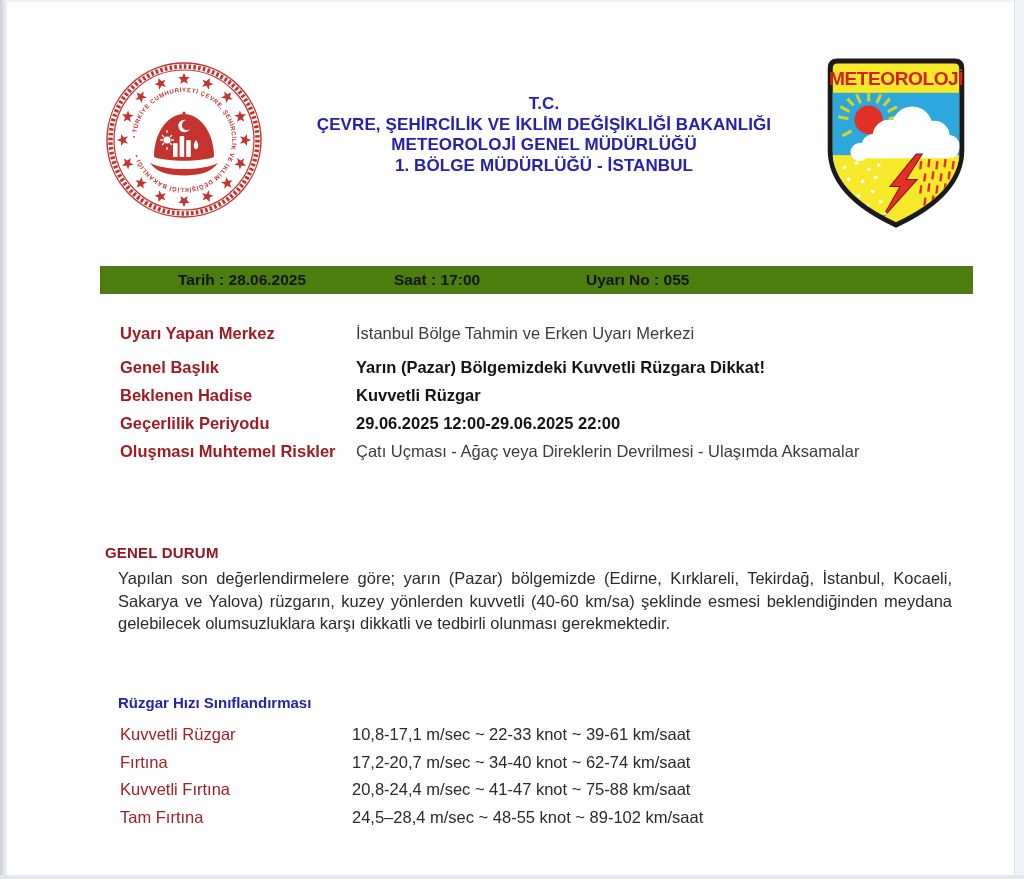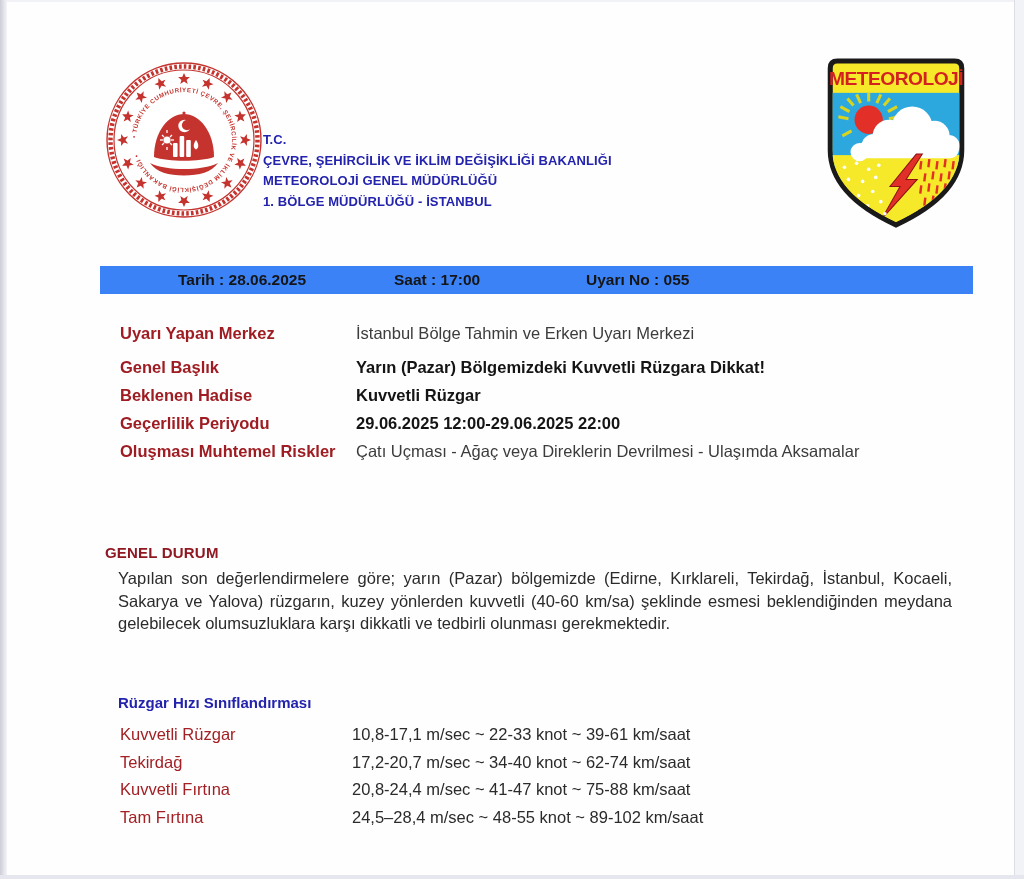--- a/index.html
+++ b/index.html
@@ -16,28 +16,28 @@
   .edge-bottom{ position:absolute; left:0; right:0; bottom:0; height:4px;
                 background:#e6e7ee; }
   .edge-top   { position:absolute; left:0; right:0; top:0; height:2px;
                 background:#f1f2f6; }
 
   
   .seal   { position:absolute; left:104px; top:60px; width:160px; height:160px; }
   .shield { position:absolute; left:820px; top:56px; width:152px; height:176px; }
   .header-block {
     position:absolute; left:263px; top:94px; width:562px;
-    color:#2323ae; font-weight:bold;
-    font-size:13px; line-height:20.5px; letter-spacing:0.1px;margin-top:36px;
+    text-align:center; color:#2323ae; font-weight:bold;
+    font-size:17px; line-height:20.5px; letter-spacing:0.1px;
   }
 
   
   .info-bar {
     position:absolute; left:100px; top:266px; width:873px; height:28px;
-    background:#3b82f6;
+    background:#4d7c0f;
   }
   .info-bar span {
     position:absolute; top:0; line-height:28px;
     font-size:15.5px; font-weight:bold; color:#151515;
   }
   .info-date { left:78px; }
   .info-time { left:294px; }
   .info-no   { left:486px; }
 
   
@@ -248,21 +248,21 @@
   <div class="genel-heading">GENEL DURUM</div>
   <div class="genel-body">Yapılan son değerlendirmelere göre; yarın (Pazar) bölgemizde (Edirne, Kırklareli, Tekirdağ, İstanbul, Kocaeli, Sakarya ve Yalova) rüzgarın, kuzey yönlerden kuvvetli (40-60 km/sa) şeklinde esmesi beklendiğinden meydana gelebilecek olumsuzluklara karşı dikkatli ve tedbirli olunması gerekmektedir.</div>
 
   <div class="wind-heading">Rüzgar Hızı Sınıflandırması</div>
   <div class="wind-table">
     <div class="wrow">
       <div class="wlabel">Kuvvetli Rüzgar</div>
       <div class="wvalue">10,8-17,1 m/sec ~ 22-33 knot ~ 39-61 km/saat</div>
     </div>
     <div class="wrow">
-      <div class="wlabel">Tekirdağ</div>
+      <div class="wlabel">Fırtına</div>
       <div class="wvalue">17,2-20,7 m/sec ~ 34-40 knot ~ 62-74 km/saat</div>
     </div>
     <div class="wrow">
       <div class="wlabel">Kuvvetli Fırtına</div>
       <div class="wvalue">20,8-24,4 m/sec ~ 41-47 knot ~ 75-88 km/saat</div>
     </div>
     <div class="wrow">
       <div class="wlabel">Tam Fırtına</div>
       <div class="wvalue">24,5–28,4 m/sec ~ 48-55 knot ~ 89-102 km/saat</div>
     </div>

